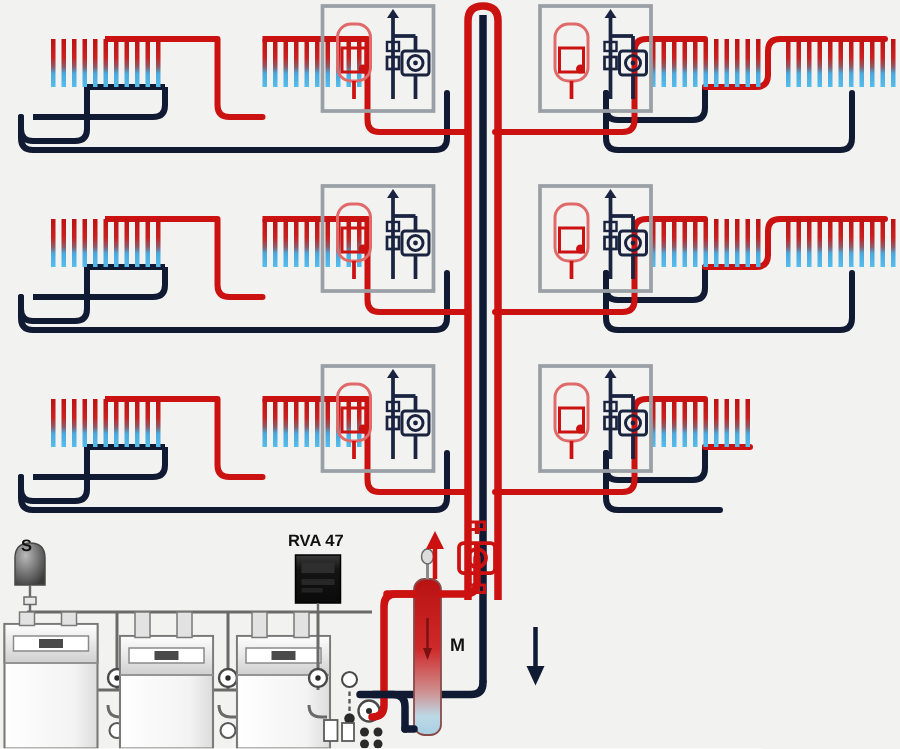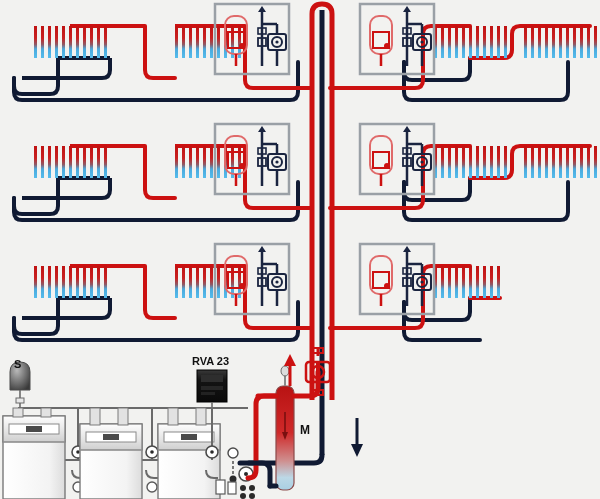--- a/index.html
+++ b/index.html
@@ -584,17 +584,17 @@
       <g>
         <path d="M357 418 L357 448" stroke="#101a33" stroke-width="3"></path>
         <path d="M351 444 L363 444 L357 457 Z" fill="#101a33"></path>
       </g>
     </g>
 
   </svg>
 
   <div class="lbl" style="left:14px; top:358px; font-size:11px;">S</div>
 
-  <div class="lbl" style="left:192px; top:355px; font-size:11px;">RVA 23</div>
+  <div class="lbl" style="left:192px; top:355px; font-size:11px;">RVA 47</div>
 
   <div class="lbl" style="left:300px; top:423px; font-size:12px;">M</div>
 
 </div>
 
 </body></html>

